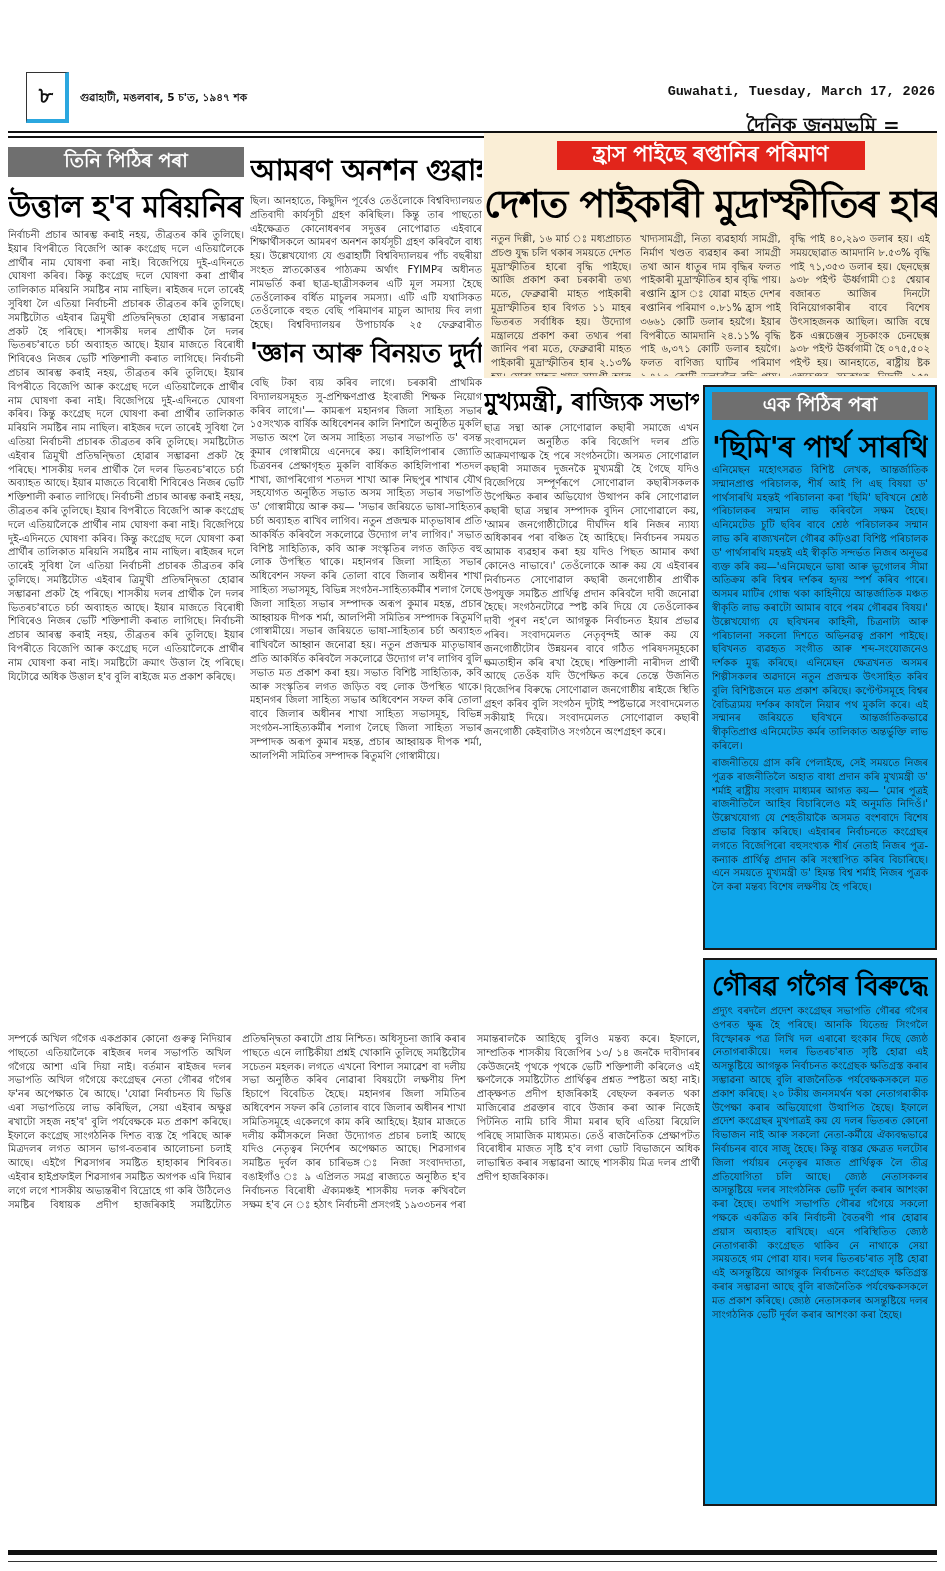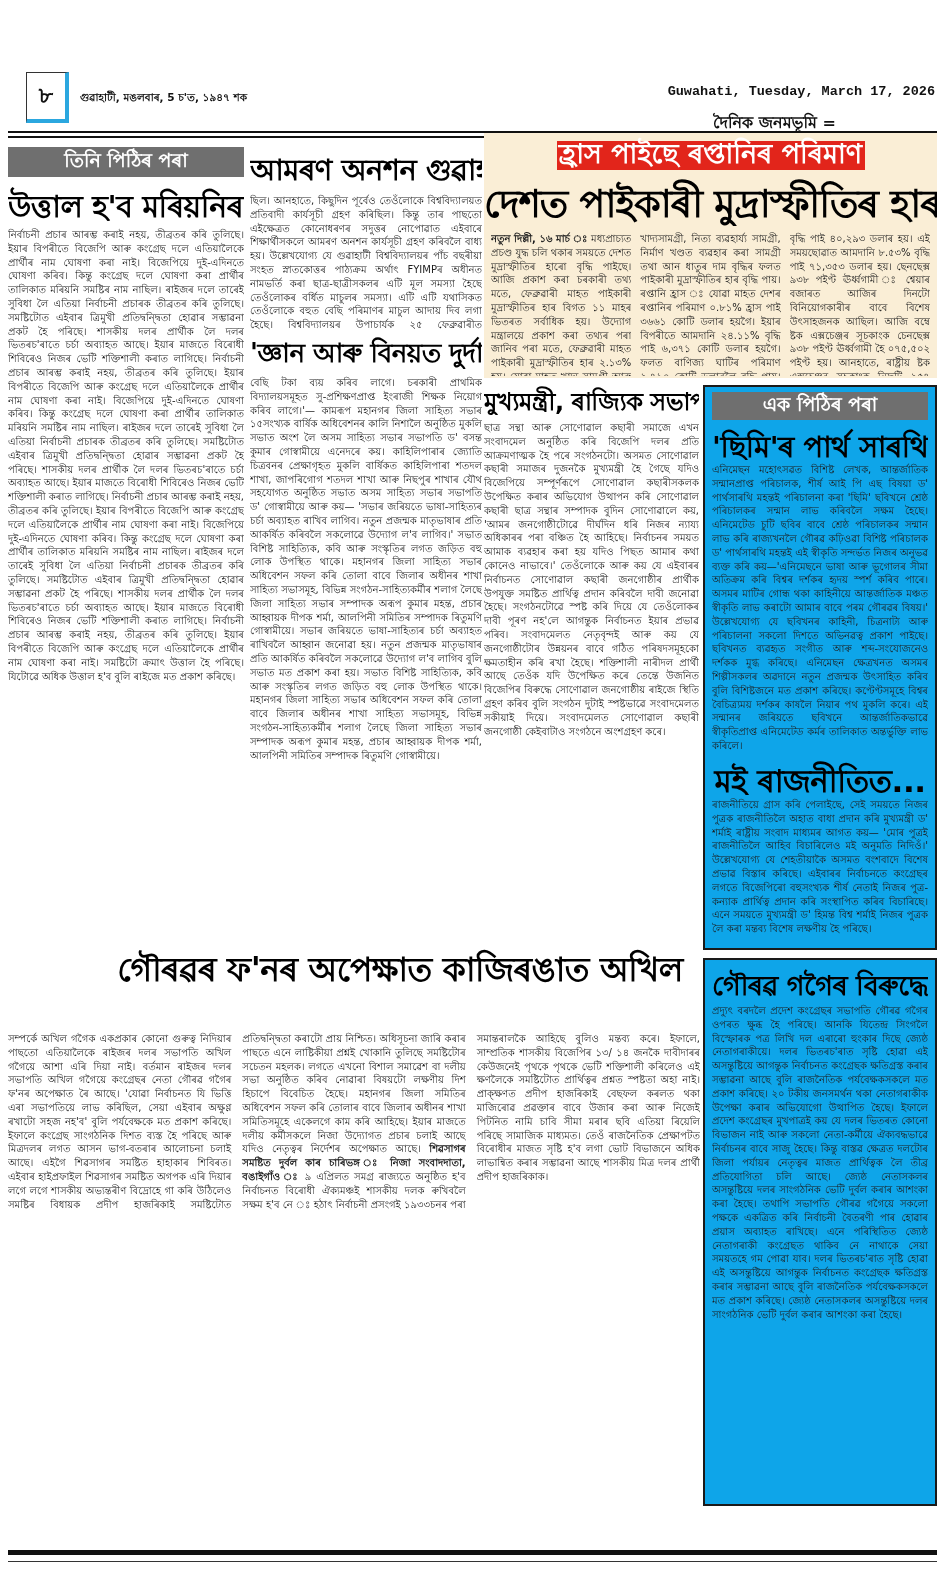--- a/index.html
+++ b/index.html
@@ -4,31 +4,31 @@
 <style>
   html,body{margin:0;padding:0;background:#f2f2f2;}
   .page{position:relative;width:945px;height:1571px;background:#ffffff;overflow:hidden;
         font-family:"DejaVu Sans",sans-serif;color:#111;}
   .abs{position:absolute;}
   
   .pagenum-box{border:1px solid #333;border-right:4px solid #2ba7df;border-bottom:4px solid #2ba7df;
         display:flex;align-items:center;justify-content:center;font-size:22px;font-weight:bold;background:#fff;}
   .dateline-as{font-size:10.5px;font-weight:bold;}
   .dateline-en{font-size:13.5px;font-weight:bold;text-align:right;font-family:Liberation Mono, monospace;}
-  .masthead{font-size:16px;font-weight:bold;text-align:left;white-space:nowrap;}
+  .masthead{font-size:20px;font-weight:bold;text-align:center;white-space:nowrap;}
   .double-rule{border-top:2px solid #111;border-bottom:2px solid #111;height:3px;}
   
   .kicker-gray{background:#6f6f6f;color:#fff;font-weight:bold;font-size:19px;text-align:center;
         display:flex;align-items:center;justify-content:center;}
-  .kicker-red{background:#e2251b;color:#fff;font-weight:bold;font-size:27px;text-align:center;
+  .kicker-red{background:#e2251b;color:#fff;font-weight:bold;font-size:21px;text-align:center;
         display:flex;align-items:center;justify-content:center;}
   .headline{font-weight:800;color:#000;text-align:center;white-space:nowrap;overflow:hidden;letter-spacing:-0.5px;}
   
   .bt{font-size:10px;line-height:1.38;text-align:justify;overflow:hidden;color:#1c1c1c;}
-  .bt b{font-weight:700;}
+  .bt b{font-weight:400;}
   .cream{background:#faeed6;}
   .boxed{border:2px solid #1a1a1a;background:#0ea5e9;}
   .flexcols{display:flex;gap:9px;}
   .flexcols > div{flex:1;}
   .gcols{column-count:3;column-gap:11px;}
   .thick-rule{background:#111;}
 </style>
 </head>
 <body>
 
@@ -63,25 +63,23 @@
     </div>
   </div>
 
   <div class="abs headline" style="left:484px;top:383px;width:215px;height:32px;font-size:24px;">মুখ্যমন্ত্ৰী, ৰাজ্যিক সভাপতি...</div>
   <div class="abs bt" style="left:484px;top:421px;width:215px;height:521px;">ছাত্ৰ সন্থা আৰু সোণোৱাল কছাৰী সমাজে এখন সংবাদমেল অনুষ্ঠিত কৰি বিজেপি দলৰ প্ৰতি আক্ৰমণাত্মক হৈ পৰে সংগঠনটো। অসমত সোণোৱাল কছাৰী সমাজৰ দুজনকৈ মুখ্যমন্ত্ৰী হৈ গৈছে যদিও বিজেপিয়ে সম্পূৰ্ণৰূপে সোণোৱাল কছাৰীসকলক উপেক্ষিত কৰাৰ অভিযোগ উত্থাপন কৰি সোণোৱাল কছাৰী ছাত্ৰ সন্থাৰ সম্পাদক বুদিন সোণোৱালে কয়, 'আমৰ জনগোষ্ঠীটোৱে দীৰ্ঘদিন ধৰি নিজৰ ন্যায্য অধিকাৰৰ পৰা বঞ্চিত হৈ আহিছে। নিৰ্বাচনৰ সময়ত আমাক ব্যৱহাৰ কৰা হয় যদিও পিছত আমাৰ কথা কোনেও নাভাবে।' তেওঁলোকে আৰু কয় যে এইবাৰৰ নিৰ্বাচনত সোণোৱাল কছাৰী জনগোষ্ঠীৰ প্ৰাৰ্থীক উপযুক্ত সমষ্টিত প্ৰাৰ্থিত্ব প্ৰদান কৰিবলৈ দাবী জনোৱা হৈছে। সংগঠনটোৱে স্পষ্ট কৰি দিয়ে যে তেওঁলোকৰ দাবী পূৰণ নহ'লে আগন্তুক নিৰ্বাচনত ইয়াৰ প্ৰভাৱ পৰিব। সংবাদমেলত নেতৃবৃন্দই আৰু কয় যে জনগোষ্ঠীটোৰ উন্নয়নৰ বাবে গঠিত পৰিষদসমূহকো ক্ষমতাহীন কৰি ৰখা হৈছে। শক্তিশালী নাৰীদল প্ৰাৰ্থী আছে তেওঁক যদি উপেক্ষিত কৰে তেন্তে উজনিত বিজেপিৰ বিৰুদ্ধে সোণোৱাল জনগোষ্ঠীয় ৰাইজে স্থিতি গ্ৰহণ কৰিব বুলি সংগঠন দুটাই স্পষ্টভাৱে সংবাদমেলত সকীয়াই দিয়ে। সংবাদমেলত সোণোৱাল কছাৰী জনগোষ্ঠী কেইবাটাও সংগঠনে অংশগ্ৰহণ কৰে।</div>
 
   <div class="abs boxed" style="left:703px;top:385px;width:234px;height:565px;box-sizing:border-box;padding:5px 7px;">
     <div class="kicker-gray" style="width:100%;height:28px;">এক পিঠিৰ পৰা</div>
     <div class="headline" style="width:100%;height:36px;margin-top:4px;font-size:29px;">'ছিমি'ৰ পাৰ্থ সাৰথি...</div>
     <div class="bt" style="width:100%;height:290px;margin-top:3px;">এনিমেছন মহোৎসৱত বিশিষ্ট লেখক, আন্তৰ্জাতিক সন্মানপ্ৰাপ্ত পৰিচালক, শীৰ্ষ আই পি এছ বিষয়া ড' পাৰ্থসাৰথি মহন্তই পৰিচালনা কৰা 'ছিমি' ছবিখনে শ্ৰেষ্ঠ পৰিচালকৰ সন্মান লাভ কৰিবলৈ সক্ষম হৈছে। এনিমেটেড চুটি ছবিৰ বাবে শ্ৰেষ্ঠ পৰিচালকৰ সন্মান লাভ কৰি ৰাজ্যখনলৈ গৌৰৱ কঢ়িওৱা বিশিষ্ট পৰিচালক ড' পাৰ্থসাৰথি মহন্তই এই স্বীকৃতি সন্দৰ্ভত নিজৰ অনুভৱ ব্যক্ত কৰি কয়—'এনিমেছনে ভাষা আৰু ভূগোলৰ সীমা অতিক্ৰম কৰি বিশ্বৰ দৰ্শকৰ হৃদয় স্পৰ্শ কৰিব পাৰে। অসমৰ মাটিৰ গোন্ধ থকা কাহিনীয়ে আন্তৰ্জাতিক মঞ্চত স্বীকৃতি লাভ কৰাটো আমাৰ বাবে পৰম গৌৰৱৰ বিষয়।' উল্লেখযোগ্য যে ছবিখনৰ কাহিনী, চিত্ৰনাট্য আৰু পৰিচালনা সকলো দিশতে অভিনৱত্ব প্ৰকাশ পাইছে। ছবিখনত ব্যৱহৃত সংগীত আৰু শব্দ-সংযোজনেও দৰ্শকক মুগ্ধ কৰিছে। এনিমেছন ক্ষেত্ৰখনত অসমৰ শিল্পীসকলৰ অৱদানে নতুন প্ৰজন্মক উৎসাহিত কৰিব বুলি বিশিষ্টজনে মত প্ৰকাশ কৰিছে। কণ্টেণ্টসমূহে বিশ্বৰ বৈচিত্ৰ্যময় দৰ্শকৰ কাষলৈ নিয়াৰ পথ মুকলি কৰে। এই সন্মানৰ জৰিয়তে ছবিখনে আন্তৰ্জাতিকভাৱে স্বীকৃতিপ্ৰাপ্ত এনিমেটেড কৰ্মৰ তালিকাত অন্তৰ্ভুক্তি লাভ কৰিলে।</div>
-    <div class="headline" style="width:100%;height:38px;margin-top:4px;font-size:31px;">মই ৰাজনীতিত...</div>
     <div class="bt" style="width:100%;height:140px;margin-top:3px;">ৰাজনীতিয়ে গ্ৰাস কৰি পেলাইছে, সেই সময়তে নিজৰ পুত্ৰক ৰাজনীতিলৈ অহাত বাধা প্ৰদান কৰি মুখ্যমন্ত্ৰী ড' শৰ্মাই ৰাষ্ট্ৰীয় সংবাদ মাধ্যমৰ আগত কয়— 'মোৰ পুত্ৰই ৰাজনীতিলৈ আহিব বিচাৰিলেও মই অনুমতি নিদিওঁ।' উল্লেখযোগ্য যে শেহতীয়াকৈ অসমত বংশবাদে বিশেষ প্ৰভাৱ বিস্তাৰ কৰিছে। এইবাৰৰ নিৰ্বাচনতে কংগ্ৰেছৰ লগতে বিজেপিৰো বহুসংখ্যক শীৰ্ষ নেতাই নিজৰ পুত্ৰ-কন্যাক প্ৰাৰ্থিত্ব প্ৰদান কৰি সংস্থাপিত কৰিব বিচাৰিছে। এনে সময়তে মুখ্যমন্ত্ৰী ড' হিমন্ত বিশ্ব শৰ্মাই নিজৰ পুত্ৰক লৈ কৰা মন্তব্য বিশেষ লক্ষণীয় হৈ পৰিছে।</div>
   </div>
 
-  <div class="abs headline" style="left:100px;top:944px;width:600px;height:40px;font-size:33px;">গৌৰৱৰ ফ'নৰ অপেক্ষাত কাজিৰঙাত অখিল</div>
   <div class="abs bt gcols" style="left:8px;top:1032px;width:692px;height:556px;">
     <span>সম্পৰ্কে অখিল গগৈক একপ্ৰকাৰ কোনো গুৰুত্ব নিদিয়াৰ পাছতো এতিয়ালৈকে ৰাইজৰ দলৰ সভাপতি অখিল গগৈয়ে আশা এৰি দিয়া নাই। বৰ্তমান ৰাইজৰ দলৰ সভাপতি অখিল গগৈয়ে কংগ্ৰেছৰ নেতা গৌৰৱ গগৈৰ ফ'নৰ অপেক্ষাত ৰৈ আছে। 'যোৱা নিৰ্বাচনত যি ভিত্তি এৰা সভাপতিয়ে লাভ কৰিছিল, সেয়া এইবাৰ অক্ষুণ্ণ ৰখাটো সহজ নহ'ব' বুলি পৰ্যবেক্ষকে মত প্ৰকাশ কৰিছে। ইফালে কংগ্ৰেছ সাংগঠনিক দিশত ব্যস্ত হৈ পৰিছে আৰু মিত্ৰদলৰ লগত আসন ভাগ-বতৰাৰ আলোচনা চলাই আছে। এইগৈ শিৱসাগৰ সমষ্টিত হাহাকাৰ শিবিৰত। এইবাৰ হাইপ্ৰফাইল শিৱসাগৰ সমষ্টিত অগপক এৰি দিয়াৰ লগে লগে শাসকীয় অভ্যন্তৰীণ বিদ্ৰোহে গা কৰি উঠিলেও সমষ্টিৰ বিধায়ক প্ৰদীপ হাজৰিকাই সমষ্টিটোত প্ৰতিদ্বন্দ্বিতা কৰাটো প্ৰায় নিশ্চিত। অধিসূচনা জাৰি কৰাৰ পাছতে এনে লাষ্টিকীয়া প্ৰশ্নই খোকানি তুলিছে সমষ্টিটোৰ সচেতন মহলক। লগতে এখনো বিশাল সমাৱেশ বা দলীয় সভা অনুষ্ঠিত কৰিব নোৱাৰা বিষয়টো লক্ষণীয় দিশ হিচাপে বিবেচিত হৈছে। মহানগৰ জিলা সমিতিৰ অধিবেশন সফল কৰি তোলাৰ বাবে জিলাৰ অধীনৰ শাখা সমিতিসমূহে একেলগে কাম কৰি আহিছে। ইয়াৰ মাজতে দলীয় কৰ্মীসকলে নিজা উদ্যোগত প্ৰচাৰ চলাই আছে যদিও নেতৃত্বৰ নিৰ্দেশৰ অপেক্ষাত আছে। </span>
     <b>শিৱসাগৰ সমষ্টিত দুৰ্বল কাৰ চাৰিভঙ্গ ঃ নিজা সংবাদদাতা, বঙাইগাঁও ঃ </b>
     <span>৯ এপ্ৰিলত সমগ্ৰ ৰাজ্যতে অনুষ্ঠিত হ'ব নিৰ্বাচনত বিৰোধী ঐক্যমঞ্চই শাসকীয় দলক ৰুখিবলৈ সক্ষম হ'ব নে ঃ হঠাৎ নিৰ্বাচনী প্ৰসংগই ১৯৩৩চনৰ পৰা সমান্তৰালকৈ আহিছে বুলিও মন্তব্য কৰে। ইফালে, সাম্প্ৰতিক শাসকীয় বিজেপিৰ ১৩/ ১৪ জনকৈ দাবীদাৰৰ কেউজনেই পৃথকে পৃথকে ভেটি শক্তিশালী কৰিলেও এই ক্ষণলৈকে সমষ্টিটোত প্ৰাৰ্থিত্বৰ প্ৰশ্নত স্পষ্টতা অহা নাই। প্ৰাক্‌ক্ষণত প্ৰদীপ হাজৰিকাই বেছফল কৰলত থকা মাজিৰোৱ প্ৰৱক্তাৰ বাবে উজাৰ কৰা আৰু নিজেই পিটনিত নামি চাবি সীমা মৰাৰ ছবি এতিয়া ৰিয়েলি পৰিছে সামাজিক মাধ্যমত। তেওঁ ৰাজনৈতিক প্ৰেক্ষাপটত বিৰোধীৰ মাজত সৃষ্টি হ'ব লগা ভোট বিভাজনে অধিক লাভান্বিত কৰাৰ সম্ভাৱনা আছে শাসকীয় মিত্ৰ দলৰ প্ৰাৰ্থী প্ৰদীপ হাজৰিকাক।</span>
   </div>
 
   <div class="abs boxed" style="left:703px;top:958px;width:234px;height:548px;box-sizing:border-box;padding:5px 7px;">
     <div class="headline" style="width:100%;height:36px;font-size:27px;">গৌৰৱ গগৈৰ বিৰুদ্ধে...</div>
     <div class="bt" style="width:100%;height:492px;margin-top:3px;">প্ৰদ্যুৎ বৰদলৈ প্ৰদেশ কংগ্ৰেছৰ সভাপতি গৌৰৱ গগৈৰ ওপৰত ক্ষুব্ধ হৈ পৰিছে। আনকি যিতেন্দ্ৰ সিংগলৈ বিস্ফোৰক পত্ৰ লিখি দল এৰাৰো হুংকাৰ দিছে জ্যেষ্ঠ নেতাগৰাকীয়ে। দলৰ ভিতৰচ'ৰাত সৃষ্টি হোৱা এই অসন্তুষ্টিয়ে আগন্তুক নিৰ্বাচনত কংগ্ৰেছক ক্ষতিগ্ৰস্ত কৰাৰ সম্ভাৱনা আছে বুলি ৰাজনৈতিক পৰ্যবেক্ষকসকলে মত প্ৰকাশ কৰিছে। ২০ টকীয় জনসমৰ্থন থকা নেতাগৰাকীক উপেক্ষা কৰাৰ অভিযোগো উত্থাপিত হৈছে। ইফালে প্ৰদেশ কংগ্ৰেছৰ মুখপাত্ৰই কয় যে দলৰ ভিতৰত কোনো বিভাজন নাই আৰু সকলো নেতা-কৰ্মীয়ে ঐক্যবদ্ধভাৱে নিৰ্বাচনৰ বাবে সাজু হৈছে। কিন্তু বাস্তৱ ক্ষেত্ৰত দলটোৰ জিলা পৰ্যায়ৰ নেতৃত্বৰ মাজত প্ৰাৰ্থিত্বক লৈ তীব্ৰ প্ৰতিযোগিতা চলি আছে। জ্যেষ্ঠ নেতাসকলৰ অসন্তুষ্টিয়ে দলৰ সাংগঠনিক ভেটি দুৰ্বল কৰাৰ আশংকা কৰা হৈছে। তথাপি সভাপতি গৌৰৱ গগৈয়ে সকলো পক্ষকে একত্ৰিত কৰি নিৰ্বাচনী বৈতৰণী পাৰ হোৱাৰ প্ৰয়াস অব্যাহত ৰাখিছে। এনে পৰিস্থিতিত জ্যেষ্ঠ নেতাগৰাকী কংগ্ৰেছত থাকিব নে নাথাকে সেয়া সময়তহে গম পোৱা যাব। দলৰ ভিতৰচ'ৰাত সৃষ্টি হোৱা এই অসন্তুষ্টিয়ে আগন্তুক নিৰ্বাচনত কংগ্ৰেছক ক্ষতিগ্ৰস্ত কৰাৰ সম্ভাৱনা আছে বুলি ৰাজনৈতিক পৰ্যবেক্ষকসকলে মত প্ৰকাশ কৰিছে। জ্যেষ্ঠ নেতাসকলৰ অসন্তুষ্টিয়ে দলৰ সাংগঠনিক ভেটি দুৰ্বল কৰাৰ আশংকা কৰা হৈছে।</div>
   </div>

